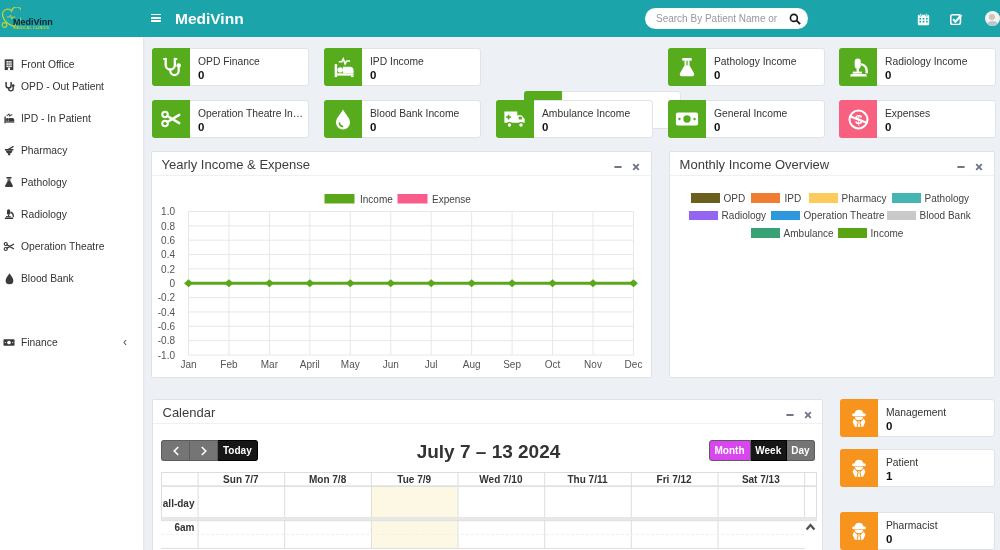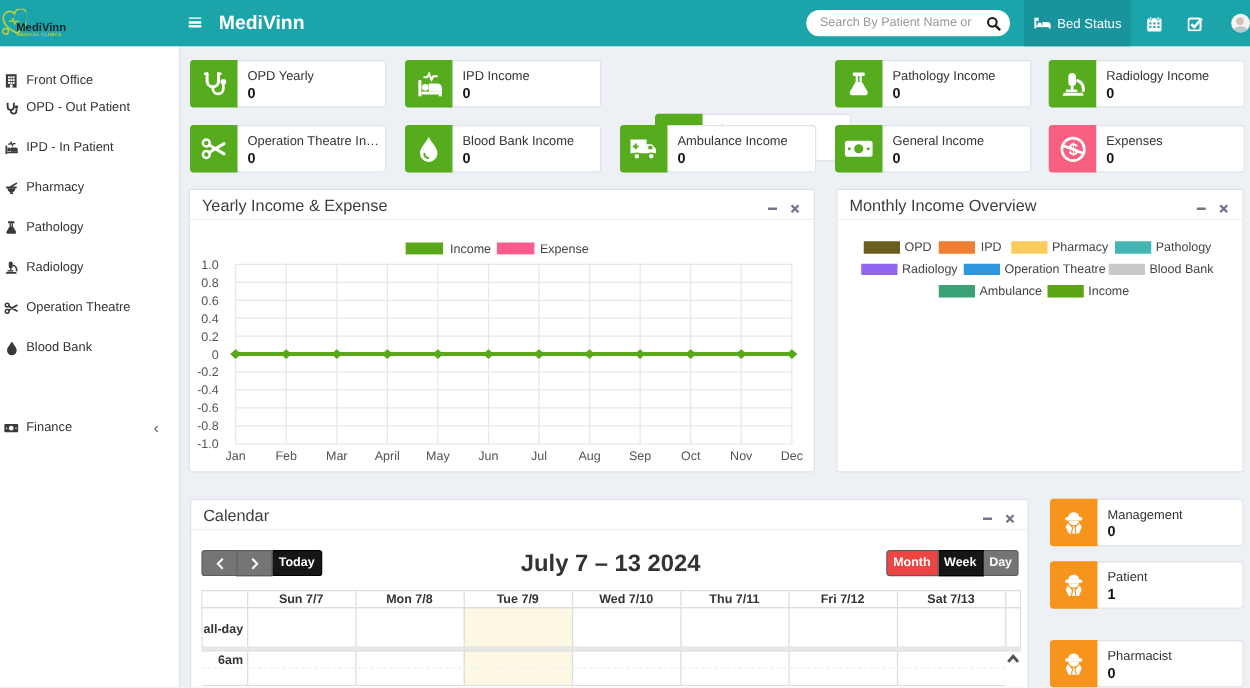--- a/index.html
+++ b/index.html
@@ -48,30 +48,20 @@
   </div>
   <div style="position:absolute;left:175px;top:10px;color:#fff;font-size:15.5px;font-weight:bold;">MediVinn</div>
 
   <div style="position:absolute;left:645px;top:8px;width:163px;height:21px;background:#fff;border-radius:10.5px;">
     <span style="position:absolute;left:11px;top:5px;font-size:10px;color:#999;">Search By Patient Name or</span>
     <svg style="position:absolute;right:7px;top:4.5px;" width="12" height="12" viewBox="0 0 16 16">
         <circle cx="6.5" cy="6.5" r="4.6" fill="none" stroke="#1a1a1a" stroke-width="2.2"></circle>
         <line x1="10.2" y1="10.2" x2="14.8" y2="14.8" stroke="#1a1a1a" stroke-width="2.6"></line>
       </svg>
   </div>
-  <div id="bedstatus">
-    <svg width="14" height="11" viewBox="0 0 28 22">
-        <rect x="1" y="2.5" width="3" height="17" fill="#fff"></rect>
-        <circle cx="9.2" cy="13.2" r="3.4" fill="#fff"></circle>
-        <path d="M13.8 9.2h8.2a5 5 0 0 1 5 5v5.3h-3v-2.6H13.8z" fill="#fff"></path>
-        <rect x="4" y="14.6" width="20" height="2.8" fill="#fff"></rect>
-        <path d="M4 2.5h4.5l-1.5 2.5 1.5 2.5H4z" fill="#fff"></path>
-      </svg>
-    <span>Bed Status</span>
-  </div>
 
   <svg style="position:absolute;left:917px;top:13px;" width="13" height="13" viewBox="0 0 16 16">
       <rect x="1" y="2" width="14" height="13" rx="1.5" fill="#fff"></rect>
       <rect x="3.4" y="0.5" width="2" height="3.4" rx="0.8" fill="#fff" stroke="#1ba6ac" stroke-width="0.8"></rect>
       <rect x="10.6" y="0.5" width="2" height="3.4" rx="0.8" fill="#fff" stroke="#1ba6ac" stroke-width="0.8"></rect>
       <g fill="#1ba6ac">
         <rect x="3" y="6" width="2.1" height="2.1"></rect>
         <rect x="7" y="6" width="2.1" height="2.1"></rect>
         <rect x="11" y="6" width="2.1" height="2.1"></rect>
         <rect x="3" y="9.6" width="2.1" height="2.1"></rect>
@@ -174,21 +164,21 @@
 <div class="card" style="left:152px;top:48px;">
   <div class="ic green">
       <svg width="22" height="22" viewBox="0 0 24 24">
         <path d="M6.2 3.2v6.6a5 5 0 0 0 10 0V3.2" fill="none" stroke="#fff" stroke-width="2.6" stroke-linecap="round"></path>
         <path d="M6.2 3.2H4.4M16.2 3.2h1.8" stroke="#fff" stroke-width="2.2" stroke-linecap="round"></path>
         <path d="M11.2 14.6v1.6a4.6 4.6 0 0 0 9.2 0v-3.4" fill="none" stroke="#fff" stroke-width="2.4" stroke-linecap="round"></path>
         <circle cx="20.4" cy="10.3" r="2.5" fill="#fff"></circle>
       </svg>
     </div>
   <div class="ctxt">
-      <div class="ctit">OPD Yearly</div>
+      <div class="ctit">OPD Finance</div>
       <div class="cval">0</div>
     </div>
 </div>
 <div class="card" style="left:324px;top:48px;">
   <div class="ic green">
       <svg width="23" height="22" viewBox="0 0 24 22">
         <path d="M7 5.5h3.2l1.6-2.9 1.9 5.1 1.6-2.9h3.6" stroke="#fff" stroke-width="1.7" fill="none"></path>
         <rect x="2.8" y="8" width="2.6" height="13.5" fill="#fff"></rect>
         <circle cx="8.6" cy="14" r="2.8" fill="#fff"></circle>
         <path d="M11.5 10.8h7.2a3.8 3.8 0 0 1 3.8 3.8v3H11.5z" fill="#fff"></path>
@@ -459,21 +449,21 @@
         </div>
       <div class="fcbtn" style="width:29px;background:#757575;border:1px solid #5c5c5c;">
           <svg width="8" height="10" viewBox="0 0 9 11">
             <path d="M2 1L6.5 5.5 2 10" stroke="#fff" stroke-width="1.8" fill="none"></path>
           </svg>
         </div>
       <div class="fcbtn" style="width:39.5px;background:#161616;border:1px solid #000;border-left:none;border-radius:0 3px 3px 0;">Today</div>
     </div>
     <div style="position:absolute;left:0;top:17px;width:672px;text-align:center;font-size:19px;font-weight:bold;color:#333;">July 7 – 13 2024</div>
     <div style="position:absolute;left:556px;top:15.8px;height:21.5px;display:flex;">
-      <div class="fcbtn" style="width:42px;border-radius:3px 0 0 3px;background:#ef4444;border:1px solid #5c5c5c;">Month</div>
+      <div class="fcbtn" style="width:42px;border-radius:3px 0 0 3px;background:#d946ef;border:1px solid #5c5c5c;">Month</div>
       <div class="fcbtn" style="width:36.5px;background:#161616;border:1px solid #000;border-left:none;">Week</div>
       <div class="fcbtn" style="width:28px;border-radius:0 3px 3px 0;background:#757575;border:1px solid #5c5c5c;border-left:none;">Day</div>
     </div>
 
     <div style="position:absolute;left:8.6px;top:48.2px;width:656px;height:77px;">
       <svg width="656" height="77" viewBox="0 0 656 77">
         <rect x="209.9" y="14.1" width="86.6" height="63" fill="#fcf8e3"></rect>
 
         <g stroke="#ddd" stroke-width="1" fill="none">
           <rect x="0.5" y="0.5" width="655" height="13.6"></rect>

